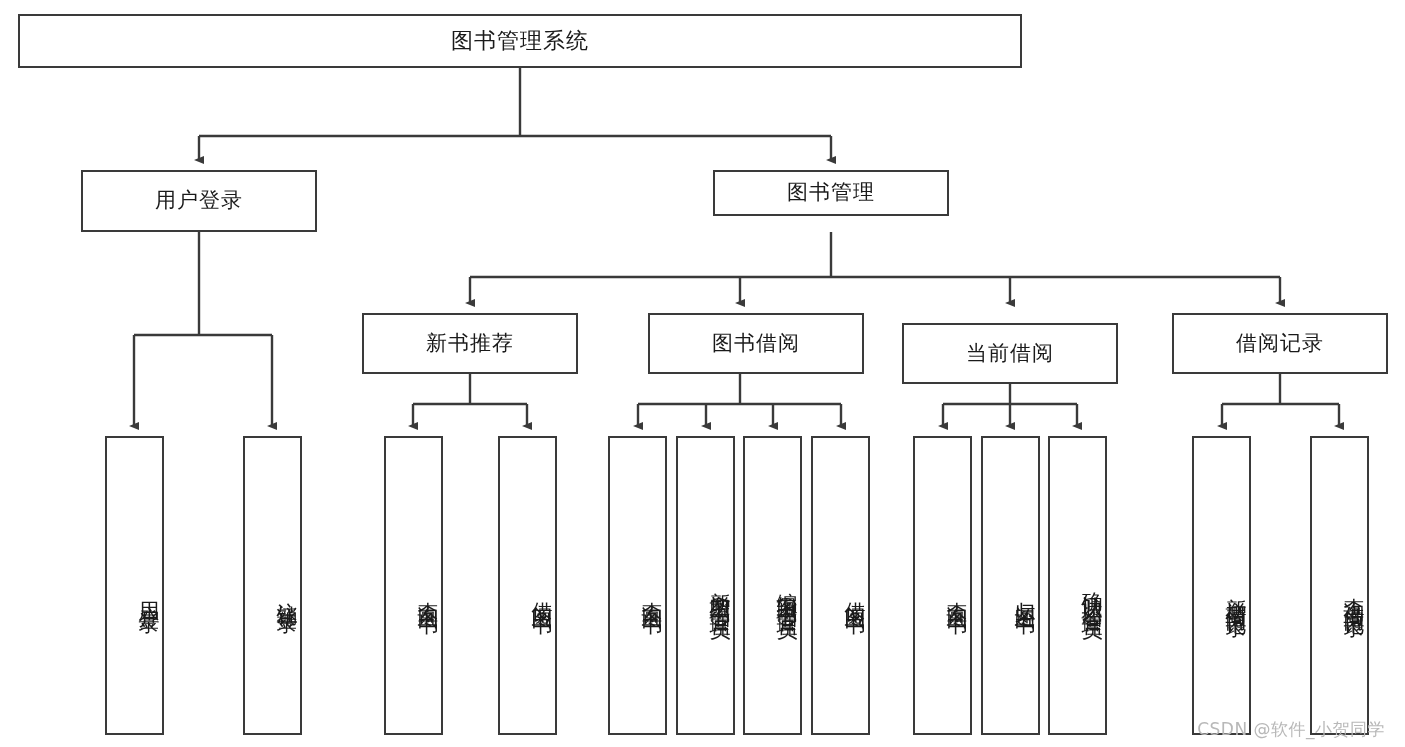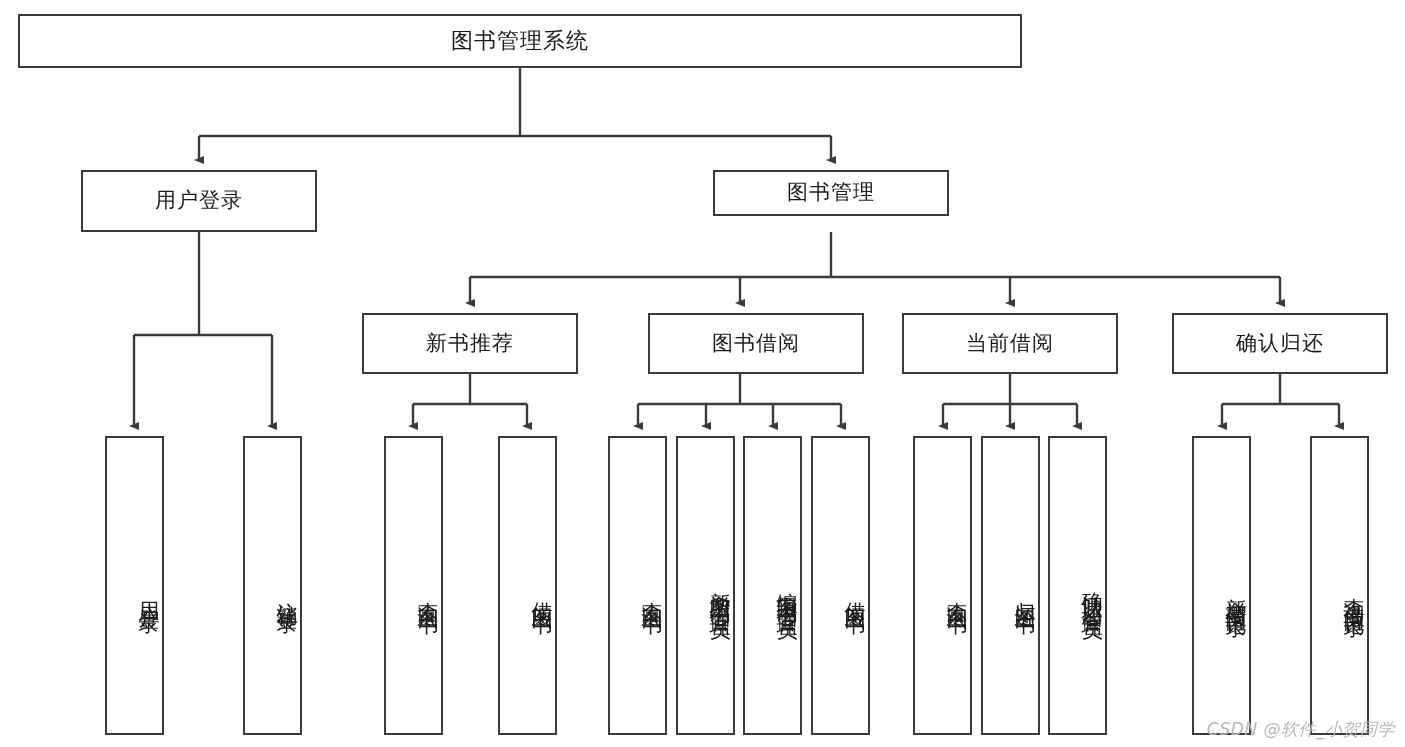--- a/index.html
+++ b/index.html
@@ -52,27 +52,26 @@
   svg.links {
     position: absolute;
     left: 0;
     top: 0;
     width: 1405px;
     height: 747px;
     pointer-events: none;
   }
   .watermark {
     position: absolute;
-    right: 10px;
+    right: 20px;
     bottom: 6px;
     font-size: 17px;
     color: #b8b8b8;
     letter-spacing: 0.5px;
     white-space: nowrap;
-    font-style: italic;
   }
 </style>
 </head>
 <body>
 
 <div id="canvas">
 
   <svg class="links" viewBox="0 0 1405 747">
     <defs>
       <marker id="arrow" markerWidth="10" markerHeight="10" refX="4" refY="5" orient="auto" markerUnits="userSpaceOnUse">
@@ -133,25 +132,25 @@
   <div class="node horiz" style="left:713px; top:170px; width:236px; height:46px;">
     <span>图书管理</span>
   </div>
 
   <div class="node horiz" style="left:362px; top:313px; width:216px; height:61px;text-align:right;">
     <span>新书推荐</span>
   </div>
   <div class="node horiz" style="left:648px; top:313px; width:216px; height:61px;">
     <span>图书借阅</span>
   </div>
-  <div class="node horiz" style="left:902px; top:313px; width:216px; height:61px;">
+  <div class="node horiz" style="left:902px; top:323px; width:216px; height:61px;">
     <span>当前借阅</span>
   </div>
   <div class="node horiz" style="left:1172px; top:313px; width:216px; height:61px;">
-    <span>确认归还</span>
+    <span>借阅记录</span>
   </div>
 
   <div class="node vert" style="left:105px; top:436px; width:59px; height:299px;">
     <span class="vtext">用户登录</span>
   </div>
   <div class="node vert" style="left:243px; top:436px; width:59px; height:299px;">
     <span class="vtext">注销登录</span>
   </div>
 
   <div class="node vert" style="left:384px; top:436px; width:59px; height:299px;">

